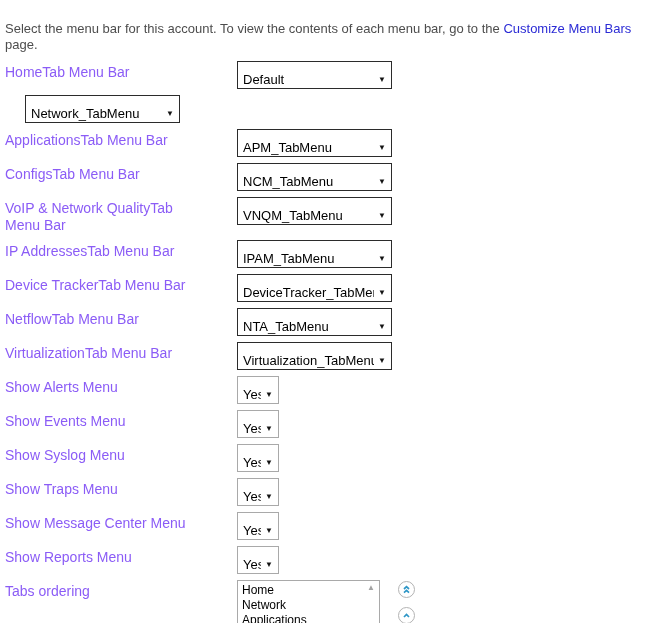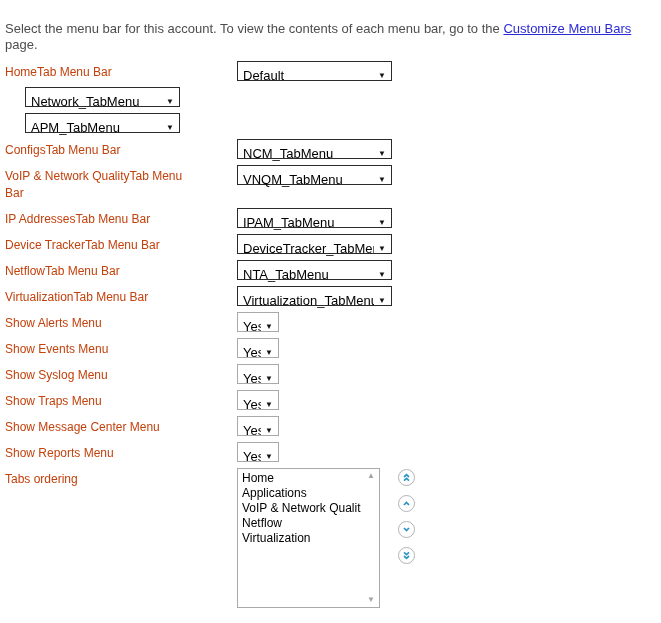--- a/index.html
+++ b/index.html
@@ -23,44 +23,43 @@
   }
 
   .description {
     margin-top: 13px;
     font-size: 13px;
     color: #4d4d4d;
     line-height: 16px;
   }
   .description a {
     color: #2b2bd5;
-    text-decoration: underline;
     cursor: pointer;
   }
 
   .form { margin-top: 8px; }
 
   .row {
     display: flex;
     align-items: flex-start;
     margin-bottom: 6px;
   }
   .row-label {
     width: 212px;
     padding: 3px 16px 0 0;
-    font-size: 12px;
-    color: #c2410c;
+    font-size: 14px;
+    color: #8b5cf6;
     line-height: 17px;
     flex-shrink: 0;
   }
   .control-col { margin-left: 20px; }
 
   .select {
     width: 155px;
-    height: 20px;
+    height: 28px;
     border: 1px solid #2b2b2b;
     background: #ffffff;
     display: flex;
     align-items: center;
     justify-content: space-between;
     padding: 8px 5px 0 5px;
     font-size: 13px;
     color: #000000;
     cursor: default;
   }
@@ -160,20 +159,21 @@
     <div class="row">
       <div class="control-col">
         <div class="select">
           <span class="select-text">Network_TabMenu</span>
           <span class="select-arrow">▼</span>
         </div>
       </div>
     </div>
 
     <div class="row">
+      <div class="row-label">ApplicationsTab Menu Bar</div>
       <div class="control-col">
         <div class="select">
           <span class="select-text">APM_TabMenu</span>
           <span class="select-arrow">▼</span>
         </div>
       </div>
     </div>
 
     <div class="row">
       <div class="row-label">ConfigsTab Menu Bar</div>
@@ -294,20 +294,21 @@
         </div>
       </div>
     </div>
 
     <div class="row tabs-row">
       <div class="row-label">Tabs ordering</div>
       <div class="control-col">
         <div class="listbox">
           <div class="listbox-items">
             <div class="listbox-item">Home</div>
+            <div class="listbox-item">Network</div>
             <div class="listbox-item">Applications</div>
             <div class="listbox-item">VoIP &amp; Network Qualit</div>
             <div class="listbox-item">Netflow</div>
             <div class="listbox-item">Virtualization</div>
           </div>
           <div class="listbox-scrollbar">
             <span class="scroll-arrow">▲</span>
             <span class="scroll-arrow">▼</span>
           </div>
         </div>

